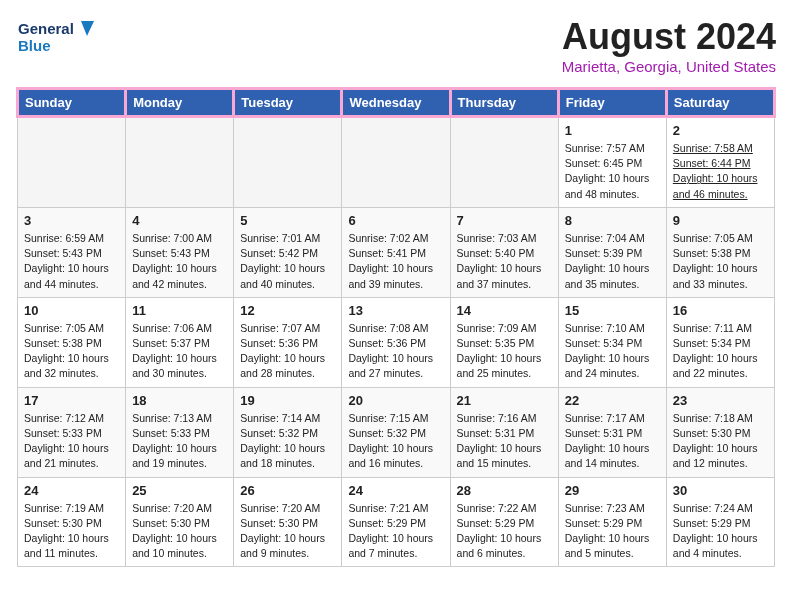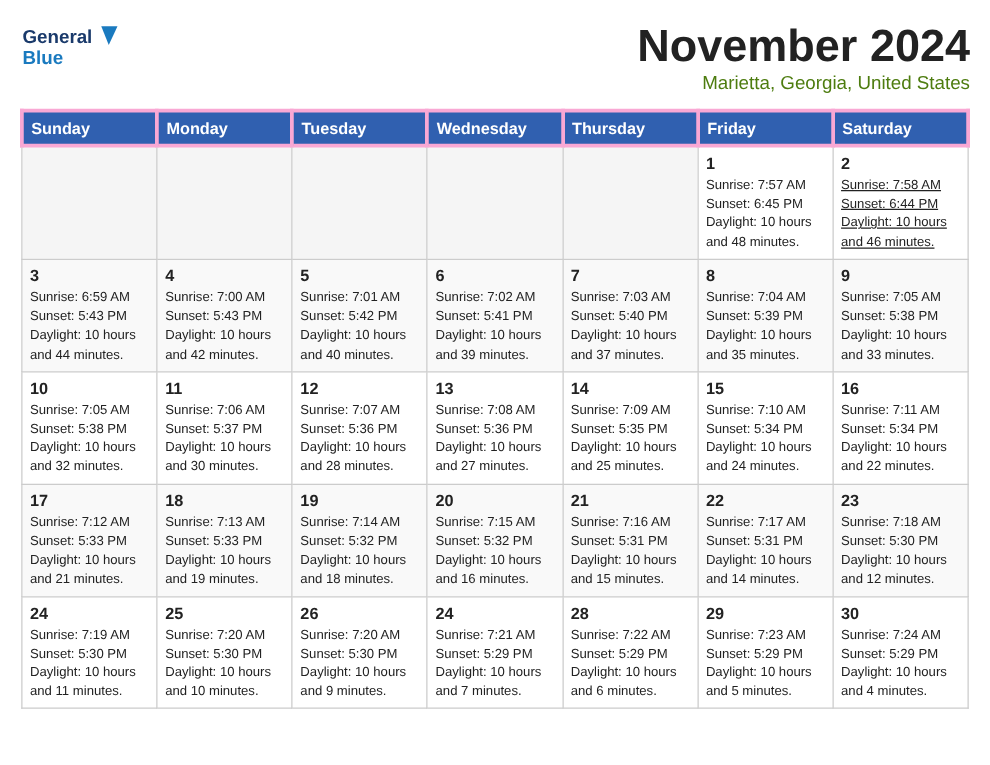--- a/index.html
+++ b/index.html
@@ -28,21 +28,21 @@
     .title-block {
       text-align: right;
     }
     .month-title {
       font-size: 36px;
       font-weight: bold;
       color: #222;
     }
     .location {
       font-size: 15px;
-      color: #4d7c0f;
+      color: #a21caf;
     }
     .calendar {
       width: 100%;
       border-collapse: collapse;
     }
     .calendar th {
       background: #3060b0;
       color: #fff;
       font-size: 13px;
       font-weight: bold;
@@ -83,21 +83,21 @@
 
 <div class="header">
   <div class="logo">
     <svg class="logo-icon" viewBox="0 0 80 40" xmlns="http://www.w3.org/2000/svg" style="width: 80px; height: 40px;">
         <text x="2" y="18" font-size="15" font-weight="bold" fill="#1a3a6b">General</text>
         <text x="2" y="35" font-size="15" font-weight="bold" fill="#1a7abf">Blue</text>
         <polygon points="65,5 78,5 71,20" fill="#1a7abf"></polygon>
       </svg>
   </div>
   <div class="title-block">
-    <div class="month-title">November 2024</div>
+    <div class="month-title">August 2024</div>
     <div class="location">Marietta, Georgia, United States</div>
   </div>
 </div>
 
 <table class="calendar">
   <thead>
     <tr>
     <th>Sunday</th>
         <th>Monday</th>
         <th>Tuesday</th>

